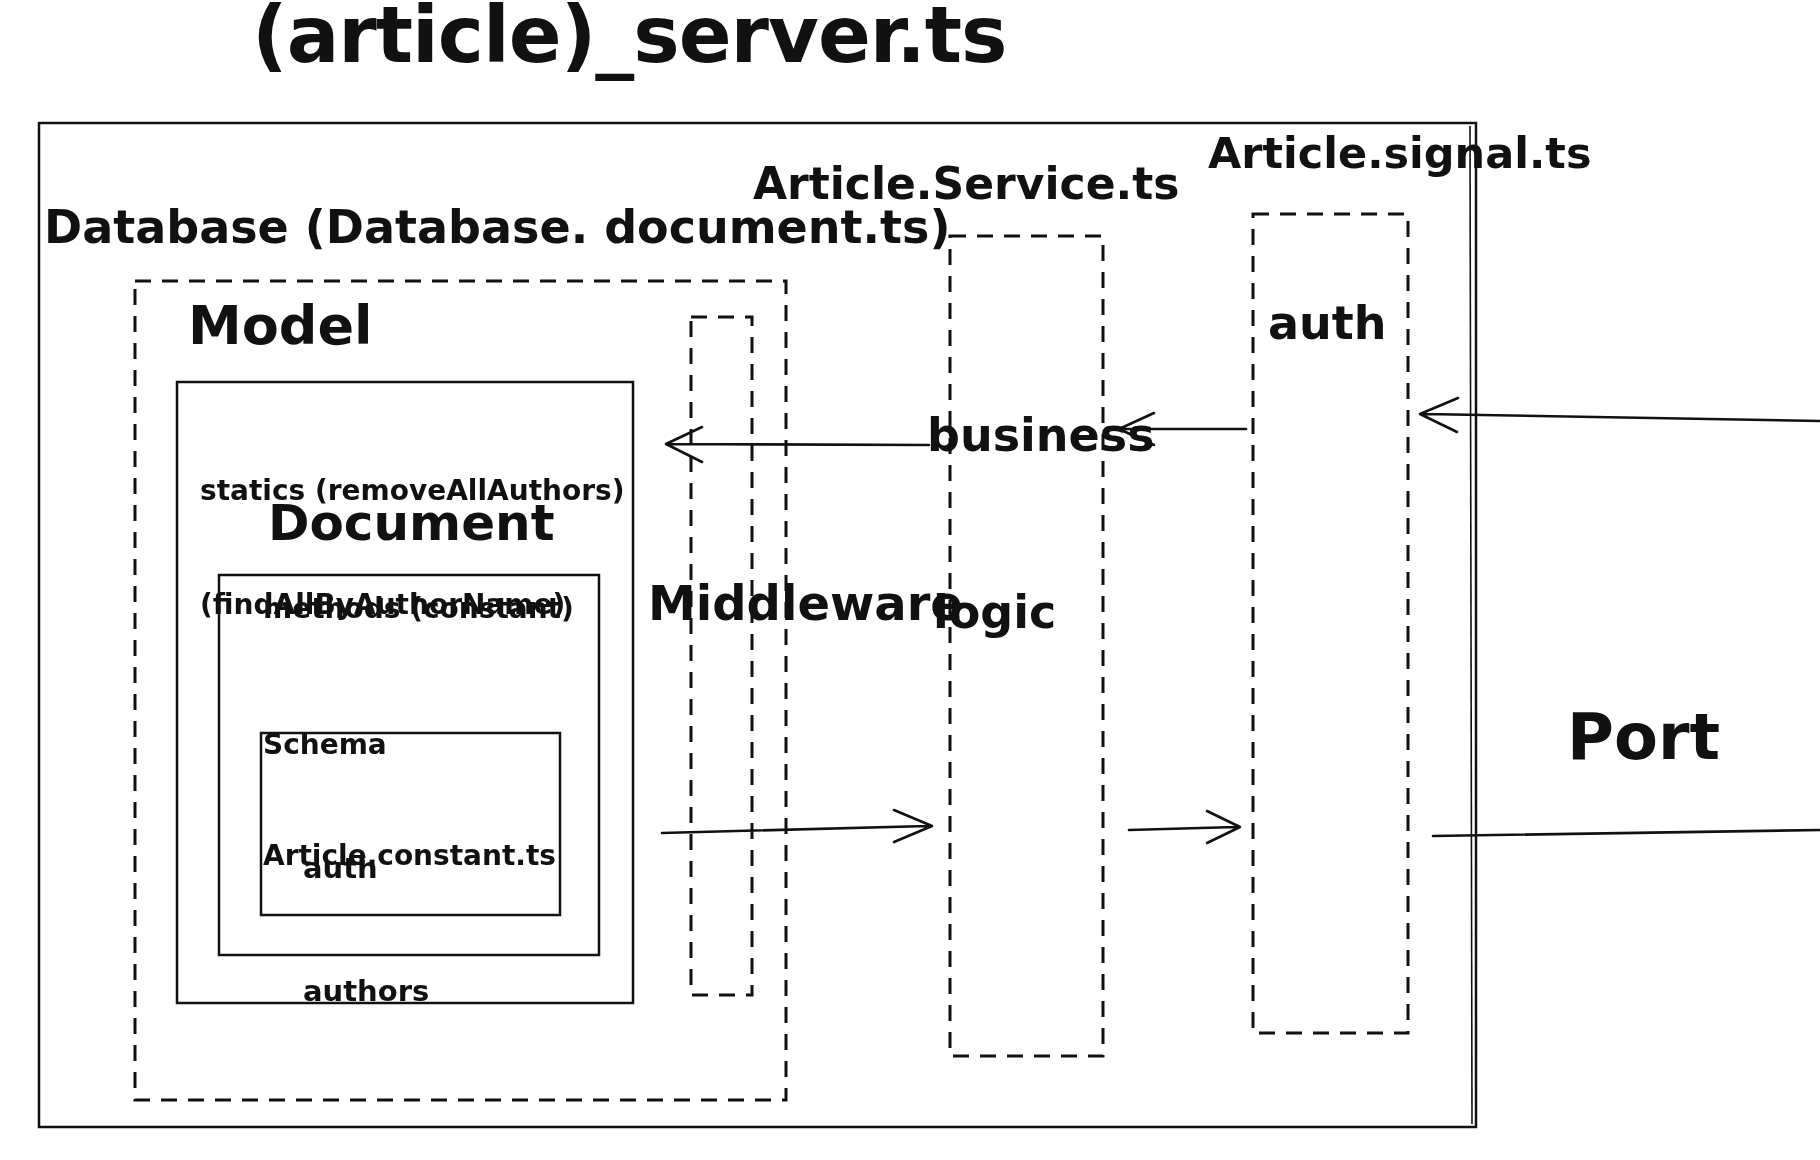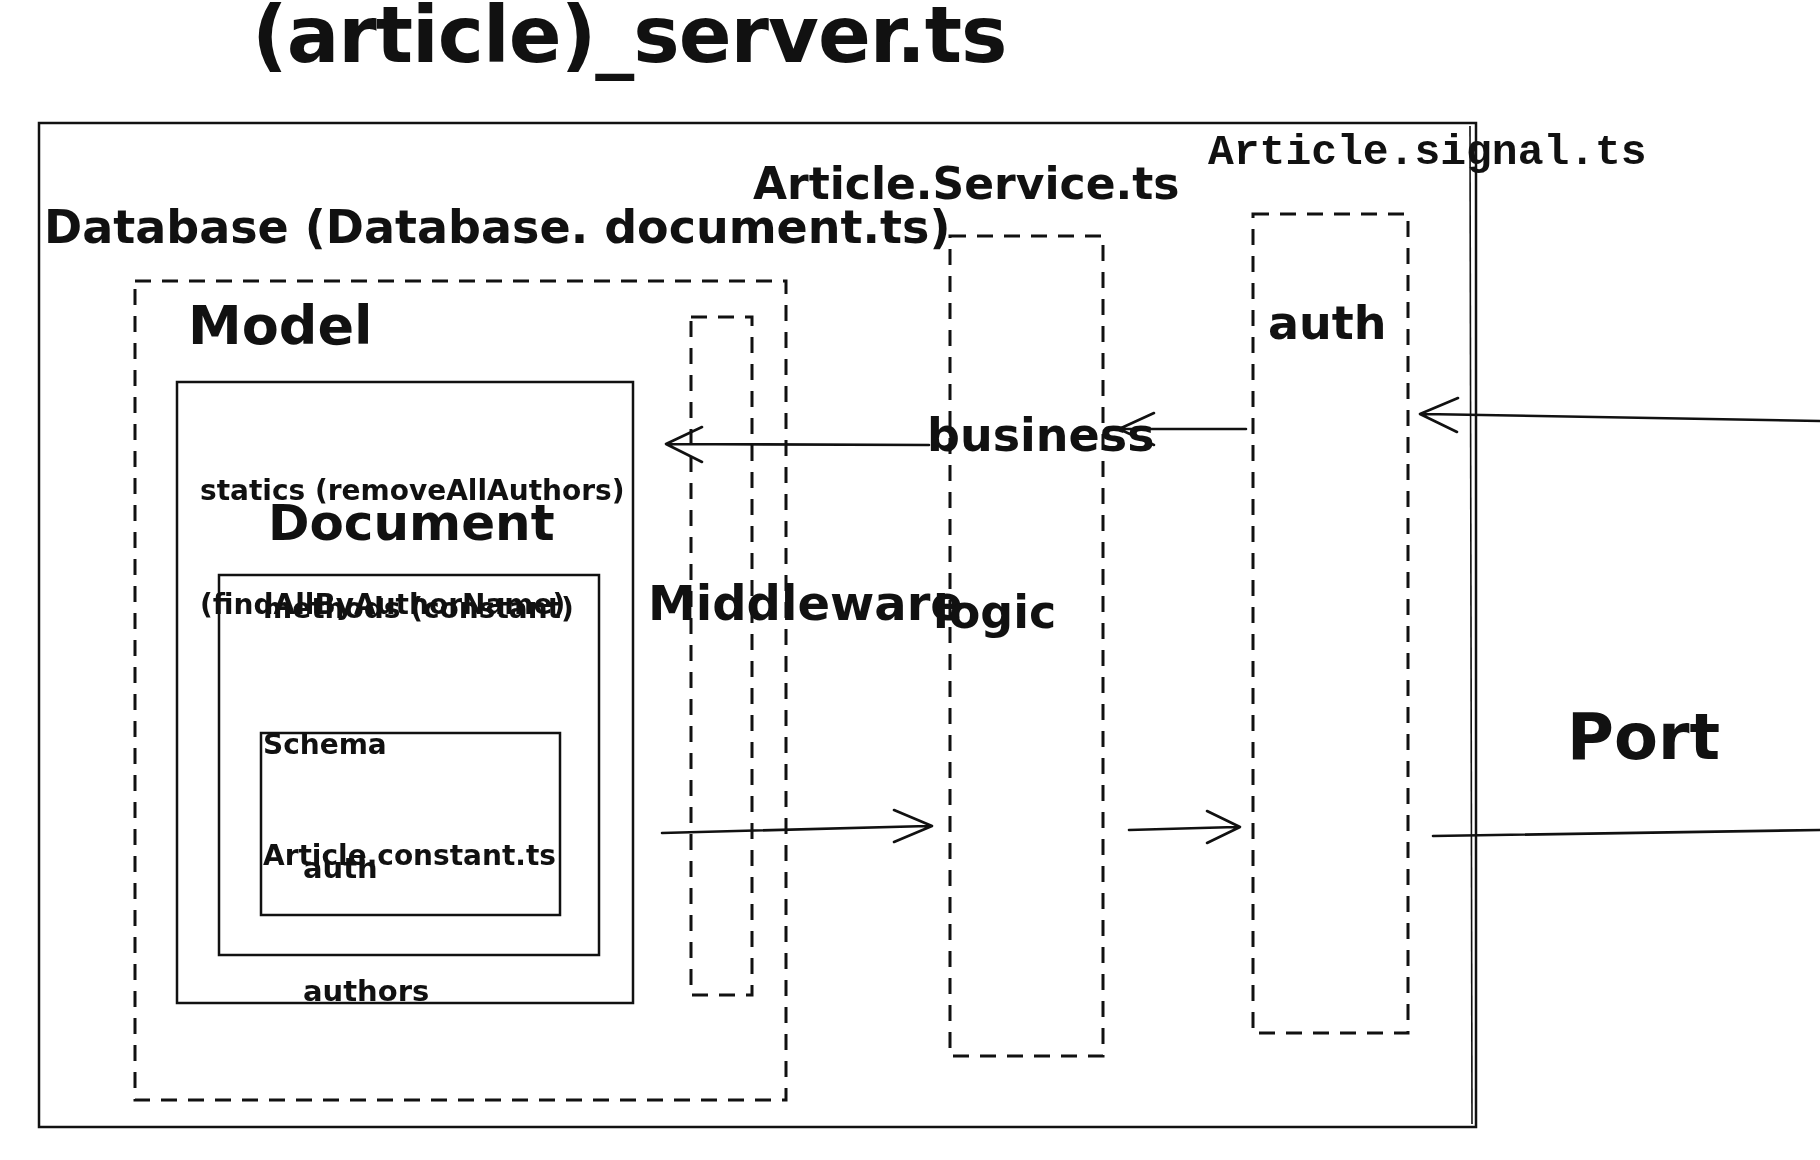--- a/index.html
+++ b/index.html
@@ -29,21 +29,21 @@
   .model-label{left:188px;top:294px;font-size:54px;font-weight:700;}
   .statics-text{left:200px;top:396px;font-size:28px;line-height:38px;font-weight:600;}
   .document-heading{left:268px;top:494px;font-size:50px;font-weight:700;text-align:center;}
   .methods-text{left:263px;top:592px;font-size:28px;font-weight:600;}
   .schema-text{left:263px;top:652px;font-size:28px;line-height:37px;font-weight:600;}
   .fields-text{left:303px;top:766px;font-size:29px;line-height:41px;font-weight:600;}
   .middleware-label{left:648px;top:575px;font-size:48px;font-weight:700;}
   .service-label{left:753px;top:158px;font-size:44px;font-weight:700;}
   .business-text{left:927px;top:288px;font-size:46px;line-height:59px;font-weight:700;}
   .business-text .l2{padding-left:6px;}
-  .signal-label{left:1208px;top:128px;font-size:43px;font-weight:700;font-family:Liberation Mono, monospace;}
+  .signal-label{left:1208px;top:128px;font-size:43px;font-weight:700;}
   .auth-text{left:1268px;top:296px;font-size:46px;font-weight:700;}
   .port-text{left:1567px;top:542px;font-size:64px;line-height:78px;font-weight:700;}
   .line{display:block;}
 </style>
 </head>
 <body>
 
 <div class="canvas">
 
   <svg class="layer" viewBox="0 0 1820 1160">

